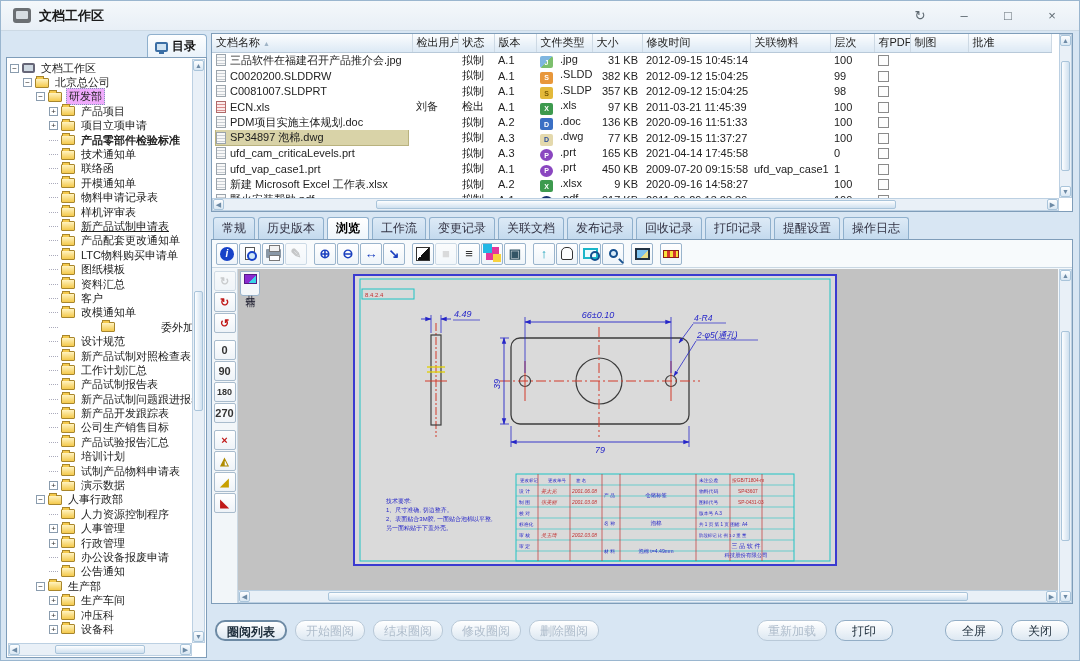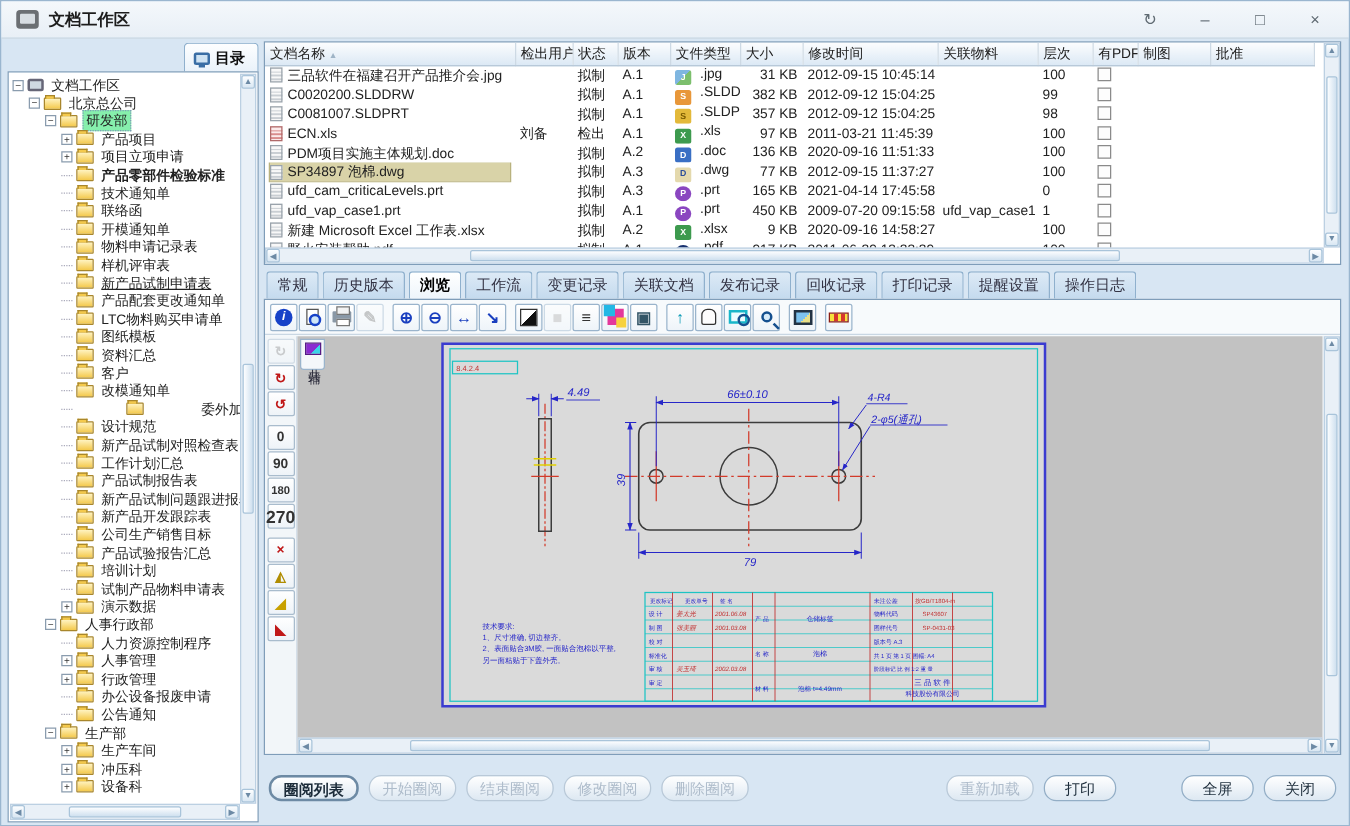--- a/index.html
+++ b/index.html
@@ -39,21 +39,21 @@
   .tree { position:absolute; inset:1px 14px 14px 1px; overflow:hidden; padding-top:2px; }
   .ti { display:flex; align-items:center; height:14.4px; white-space:nowrap; font-size:11px; }
   .exp { width:9px; height:9px; border:1px solid #8a9cae; background:#fff; font-size:8px; line-height:7px; text-align:center;
          color:#333; margin-right:3px; flex:none; }
   .tick { width:9px; margin-right:3px; border-top:1px dotted #aab; flex:none; }
   .t-folder { width:14px; height:10px; background:linear-gradient(#fff3c0,#f4c94c); border:1px solid #a8862c; border-radius:1px; margin-right:4px; flex:none; position:relative; }
   .t-folder::before { content:""; position:absolute; top:-3px; left:0; width:6px; height:2px; background:#f4c94c; border:1px solid #a8862c; border-bottom:none; }
   .t-monitor { width:13px; height:10px; background:#667; border-radius:2px; margin-right:4px; flex:none; position:relative; }
   .t-monitor::after { content:""; position:absolute; inset:2px; background:#cfd9e2; }
   .ti .lbl { padding:0 2px; }
-  .ti.sel .lbl { background:#86efac; border:1px dotted #7f9db9; }
+  .ti.sel .lbl { background:#f0abfc; border:1px dotted #7f9db9; }
 
   
   .sb { position:absolute; background:#e9f0f7; border:1px solid #bcd0e2; display:flex; align-items:center;
         justify-content:space-between; color:#6d8aa5; font-size:7px; }
   .sb-v { flex-direction:column; width:13px; }
   .sb-h { height:13px; }
   .sb .ar { flex:none; width:11px; height:11px; display:flex; align-items:center; justify-content:center;
             background:linear-gradient(#fdfeff,#d9e7f3); border:1px solid #a9c4da; border-radius:2px; }
   .thumb-v { width:9px; background:linear-gradient(90deg,#fdfeff,#cfe0ef); border:1px solid #a9c4da; border-radius:2px; }
   .thumb-h { height:9px; background:linear-gradient(#fdfeff,#cfe0ef); border:1px solid #a9c4da; border-radius:2px; }
@@ -721,21 +721,21 @@
             <button class="sbi">
               <span style="color: rgb(51, 51, 51);">0</span>
             </button>
             <button class="sbi">
               <span style="color: rgb(51, 51, 51);">90</span>
             </button>
             <button class="sbi">
               <span style="color: rgb(51, 51, 51); font-size: 9px;">180</span>
             </button>
             <button class="sbi">
-              <span style="color: rgb(51, 51, 51); font-size: 14px; text-align: center;">270</span>
+              <span style="color: rgb(51, 51, 51); font-size: 11px; text-align: center;">270</span>
             </button>
             <span class="sgap"></span>
             <button class="sbi">
               <span style="color: rgb(192, 24, 24);">×</span>
             </button>
             <button class="sbi">
               <span style="color: rgb(176, 140, 0);">◭</span>
             </button>
             <button class="sbi">
               <span style="color: rgb(200, 160, 0);">◢</span>

